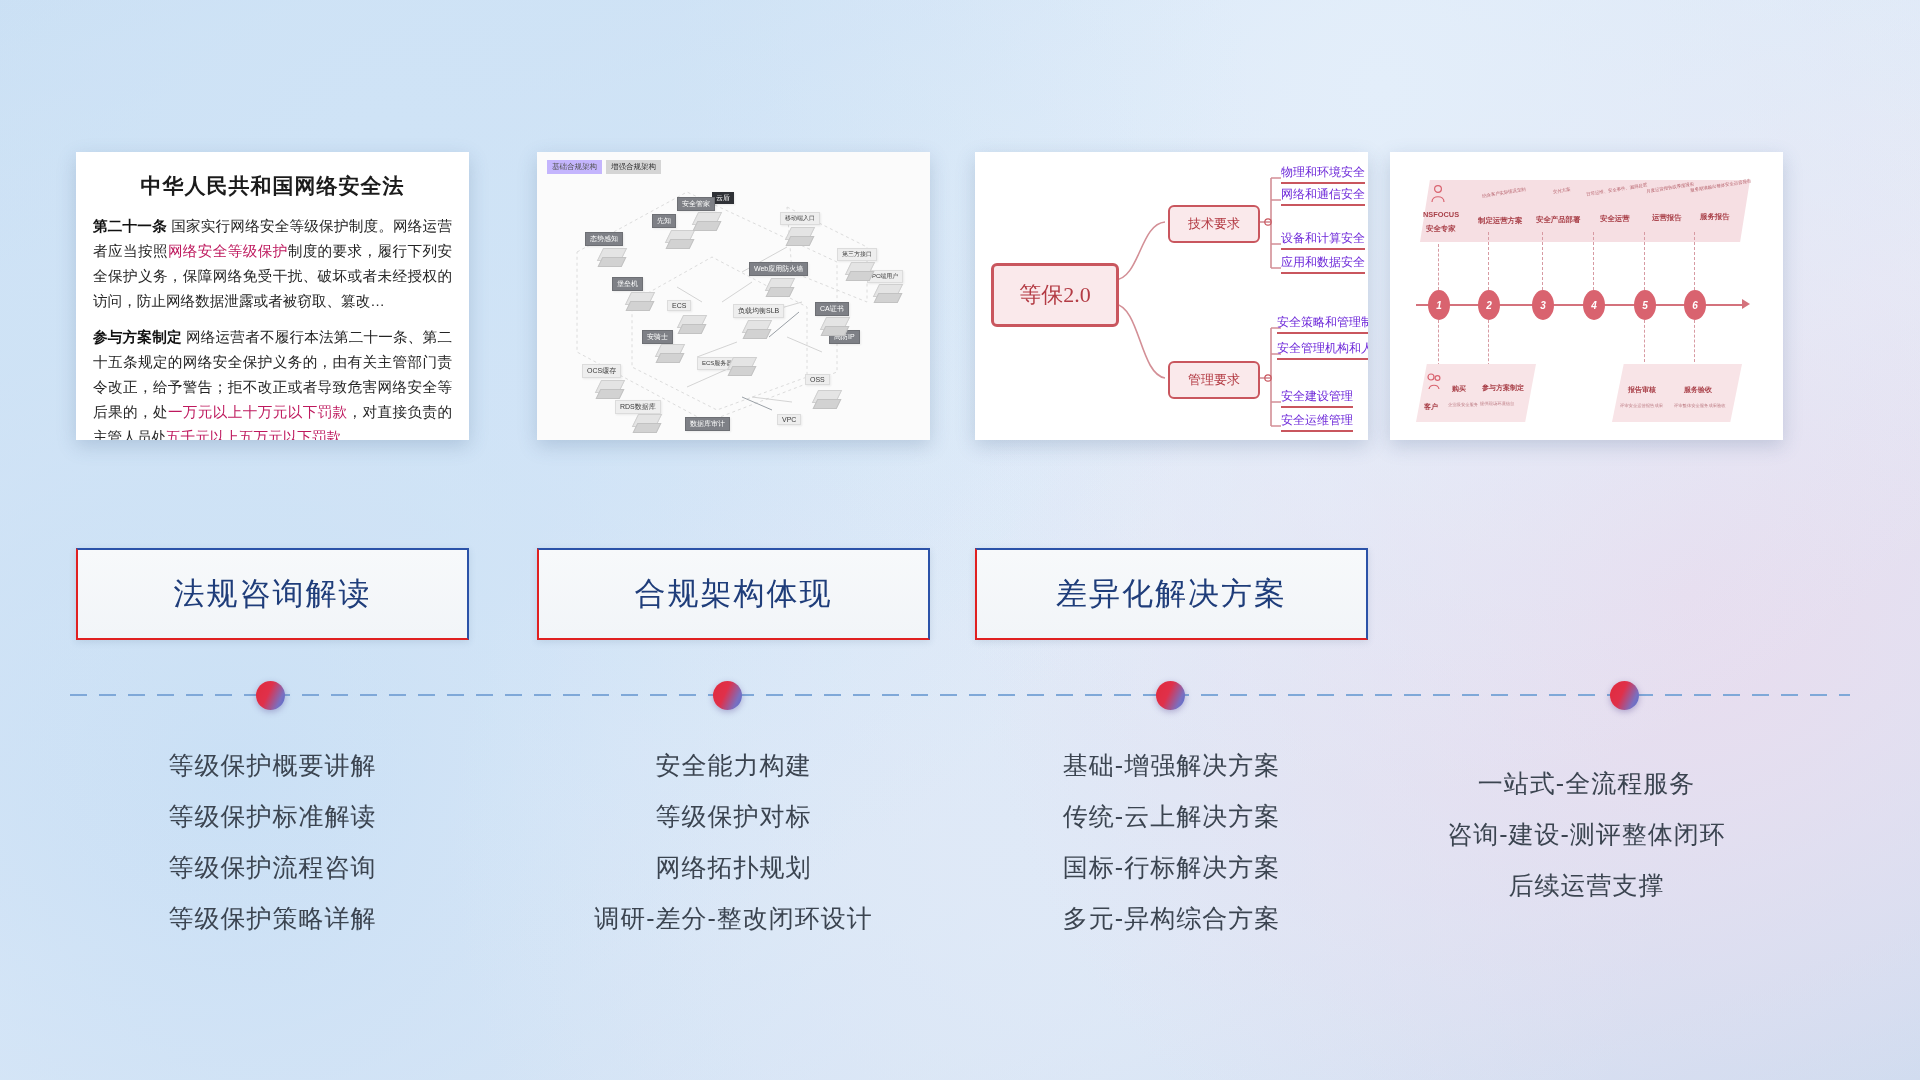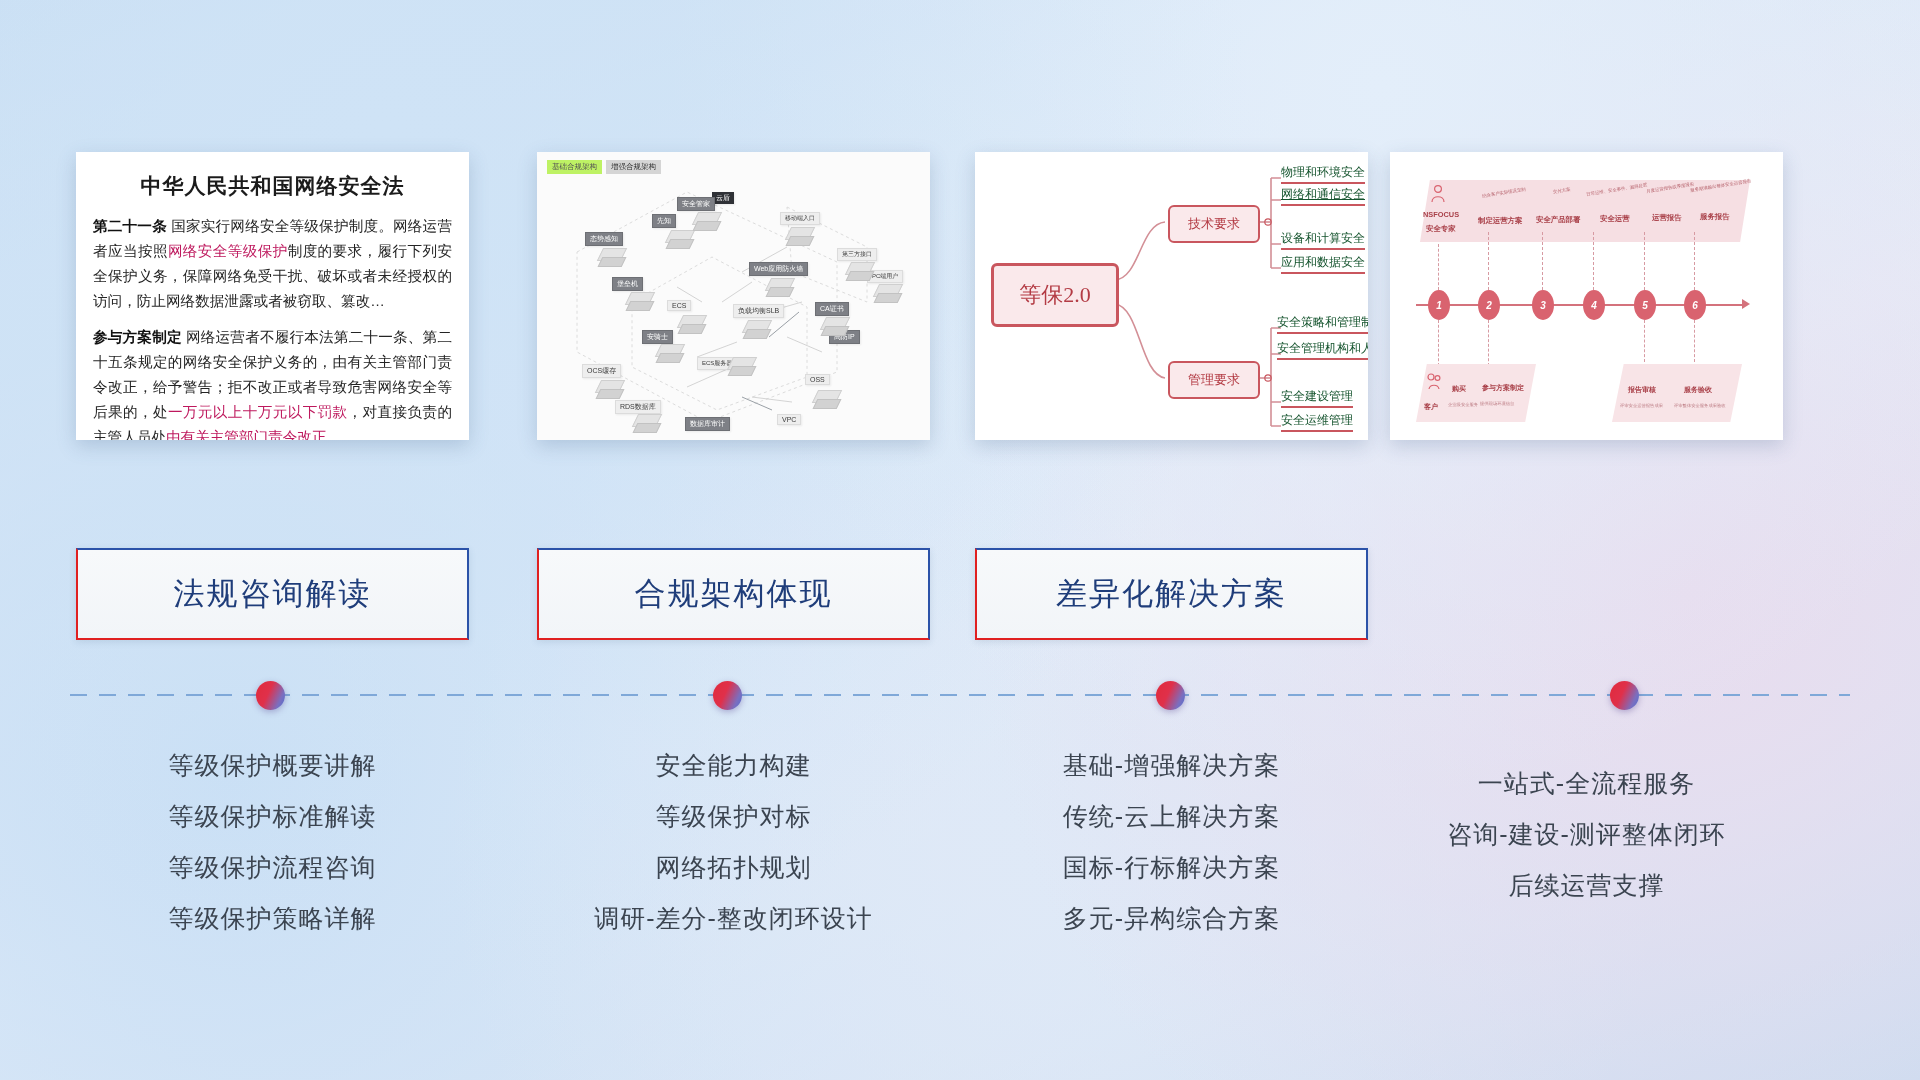--- a/index.html
+++ b/index.html
@@ -35,21 +35,21 @@
     text-align:center;font-weight:bold;font-size:21px;color:#1b1b1b;
     letter-spacing:1px;margin:6px 0 14px;
   }
   .law-p{font-size:14.6px;line-height:25px;color:#242424;text-align:justify;margin:0 0 11px;}
   .law-p b{font-weight:bold;color:#111;}
   .hl{color:#be185d;}
 
   
   .arch{position:relative;width:100%;height:100%;background:#fbfbfb;}
   .arch .tabs{position:absolute;left:10px;top:8px;display:flex;gap:4px;}
-  .arch .tab{font-size:7.5px;color:#555;background:#bef264;padding:2px 5px;}
+  .arch .tab{font-size:7.5px;color:#555;background:#c4b5fd;padding:2px 5px;}
   .arch .tab.on{background:#d5d5d5;color:#333;}
   .arch svg{position:absolute;inset:0;}
   .node{
     position:absolute;font-size:7px;color:#3a3a3a;background:#eee;
     border:1px solid #dcdcdc;padding:1px 4px;white-space:nowrap;
     box-shadow:1px 1px 2px rgba(0,0,0,.07);
   }
   .node.dark{background:#7e8086;color:#fff;border-color:#6d6f74;}
   .node.black{background:#2f3136;color:#fff;border:none;}
   .box3d{position:absolute;width:26px;height:18px;}
@@ -63,21 +63,21 @@
   .mind{position:relative;width:100%;height:100%;}
   .mind svg{position:absolute;inset:0;}
   .mnode{
     position:absolute;border:2px solid #c9565e;background:#fae9eb;color:#b33b44;
     border-radius:6px;display:flex;align-items:center;justify-content:center;
     font-family:"Liberation Serif","DejaVu Serif",serif;
   }
   .mroot{left:16px;top:111px;width:122px;height:58px;font-size:22px;border-width:3px;}
   .mbranch{width:88px;height:34px;font-size:13px;}
   .mleaf{
-    position:absolute;font-size:12px;color:#14532d;white-space:nowrap;
+    position:absolute;font-size:12px;color:#6d28d9;white-space:nowrap;
     font-family:"Liberation Serif","DejaVu Serif",serif;
     border-bottom:2px solid #c9565e;padding-bottom:1px;
   }
 
   
   .flow{position:relative;width:100%;height:100%;background:#fff;}
   .band{
     position:absolute;left:30px;top:28px;width:330px;height:62px;
     background:#f6dfe3;
     clip-path:polygon(3% 0, 100% 0, 97% 100%, 0% 100%);
@@ -134,21 +134,21 @@
 <body>
 
 <div class="stage">
 
   <div class="cards">
 
     <div class="card c1">
       <div class="law">
         <div class="law-title">中华人民共和国网络安全法</div>
         <p class="law-p"><b>第二十一条</b><span> 国家实行网络安全等级保护制度。网络运营者应当按照</span><span class="hl">网络安全等级保护</span><span>制度的要求，履行下列安全保护义务，保障网络免受干扰、破坏或者未经授权的访问，防止网络数据泄露或者被窃取、篡改…</span></p>
-        <p class="law-p"><b>参与方案制定</b><span> 网络运营者不履行本法第二十一条、第二十五条规定的网络安全保护义务的，由有关主管部门责令改正，给予警告；拒不改正或者导致危害网络安全等后果的，处</span><span class="hl">一万元以上十万元以下罚款</span><span>，对直接负责的主管人员处</span><span class="hl">由有关主管部门责令改正。</span></p>
+        <p class="law-p"><b>参与方案制定</b><span> 网络运营者不履行本法第二十一条、第二十五条规定的网络安全保护义务的，由有关主管部门责令改正，给予警告；拒不改正或者导致危害网络安全等后果的，处</span><span class="hl">一万元以上十万元以下罚款</span><span>，对直接负责的主管人员处</span><span class="hl">五千元以上五万元以下罚款。</span></p>
       </div>
     </div>
 
     <div class="card c2">
       <div class="arch">
         <div class="tabs">
           <div class="tab">基础合规架构</div>
           <div class="tab on">增强合规架构</div>
         </div>
         <svg viewBox="0 0 393 288">
@@ -278,21 +278,21 @@
             <circle cx="293" cy="70" r="3.2"></circle>
               <circle cx="293" cy="226" r="3.2"></circle>
           </g>
         </svg>
 
         <div class="mnode mroot">等保2.0</div>
         <div class="mnode mbranch" style="left:193px;top:53px;">技术要求</div>
         <div class="mnode mbranch" style="left:193px;top:209px;">管理要求</div>
 
         <div class="mleaf" style="left:306px;top:12px;">物理和环境安全</div>
-        <div class="mleaf" style="left:306px;top:34px;text-decoration:underline;">网络和通信安全</div>
+        <div class="mleaf" style="left:306px;top:34px;">网络和通信安全</div>
         <div class="mleaf" style="left:306px;top:78px;">设备和计算安全</div>
         <div class="mleaf" style="left:306px;top:102px;">应用和数据安全</div>
 
         <div class="mleaf" style="left:302px;top:162px;">安全策略和管理制度</div>
         <div class="mleaf" style="left:302px;top:188px;">安全管理机构和人员</div>
         <div class="mleaf" style="left:306px;top:236px;">安全建设管理</div>
         <div class="mleaf" style="left:306px;top:260px;">安全运维管理</div>
       </div>
     </div>
 

